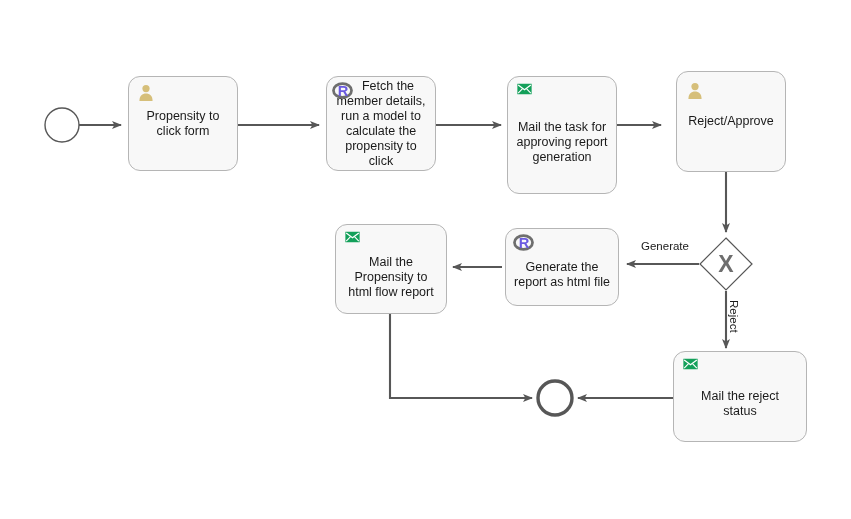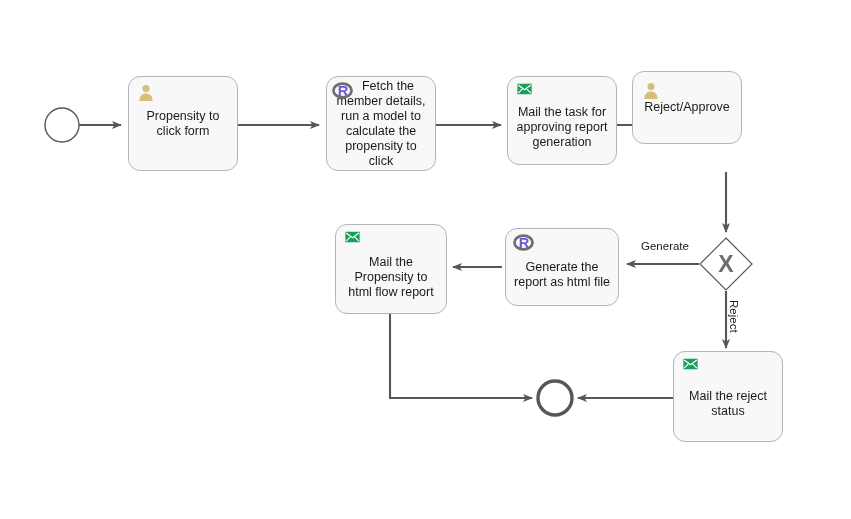--- a/index.html
+++ b/index.html
@@ -113,32 +113,32 @@
     <ellipse cx="10" cy="9" rx="8.6" ry="6.6" fill="none" stroke="#6e6e6e" stroke-width="2.6"></ellipse>
     <text x="10.5" y="14.6" text-anchor="middle" font-family="Liberation Sans, sans-serif" font-size="14" font-weight="bold" fill="#6a5ae0">R</text>
   </svg>
   <span class="label" style="text-indent:14px;">Fetch the
 member details,
 run a model to
 calculate the
 propensity to click</span>
 </div>
 
-<div class="node" style="left:507px; top:76px; width:110px; height:89px;">
+<div class="node" style="left:507px; top:76px; width:110px; height:118px;">
   <svg class="node-icon" viewBox="0 0 20 20" style="left:7px; top:6px; width:19px; height:15px;">
     <rect x="0.5" y="1" width="19" height="14" fill="#13a05a"></rect>
     <path d="M1.6 2.6 L10 9 L18.4 2.6" fill="none" stroke="#ffffff" stroke-width="1.7"></path>
     <path d="M1.6 13.4 L7.4 7.6 M18.4 13.4 L12.6 7.6" fill="none" stroke="#ffffff" stroke-width="1.5"></path>
   </svg>
   <span class="label" style="margin-top:14px;">Mail the task for
 approving report
 generation</span>
 </div>
 
-<div class="node" style="left:632px; top:71px; width:110px; height:73px;">
+<div class="node" style="left:676px; top:71px; width:110px; height:101px;">
   <svg class="node-icon" viewBox="0 0 20 20" style="left:8px; top:9px;">
     <circle cx="10" cy="5.6" r="3.6" fill="#d6bf7a"></circle>
     <path d="M3.4 18 C3.4 12.4 6.4 10.4 10 10.4 C13.6 10.4 16.6 12.4 16.6 18 Z" fill="#d6bf7a"></path>
   </svg>
   <span class="label">Reject/Approve</span>
 </div>
 
 <div class="node" style="left:505px; top:228px; width:114px; height:78px;">
   <svg class="node-icon" viewBox="0 0 20 20" style="left:7px; top:4px; width:21px; height:21px;">
     <ellipse cx="10" cy="9" rx="8.6" ry="6.6" fill="none" stroke="#6e6e6e" stroke-width="2.6"></ellipse>
@@ -152,21 +152,21 @@
   <svg class="node-icon" viewBox="0 0 20 20" style="left:7px; top:6px; width:19px; height:15px;">
     <rect x="0.5" y="1" width="19" height="14" fill="#13a05a"></rect>
     <path d="M1.6 2.6 L10 9 L18.4 2.6" fill="none" stroke="#ffffff" stroke-width="1.7"></path>
     <path d="M1.6 13.4 L7.4 7.6 M18.4 13.4 L12.6 7.6" fill="none" stroke="#ffffff" stroke-width="1.5"></path>
   </svg>
   <span class="label" style="margin-top:16px;">Mail the
 Propensity to
 html flow report</span>
 </div>
 
-<div class="node" style="left:673px; top:351px; width:110px; height:91px;">
+<div class="node" style="left:673px; top:351px; width:134px; height:91px;">
   <svg class="node-icon" viewBox="0 0 20 20" style="left:7px; top:6px; width:19px; height:15px;">
     <rect x="0.5" y="1" width="19" height="14" fill="#13a05a"></rect>
     <path d="M1.6 2.6 L10 9 L18.4 2.6" fill="none" stroke="#ffffff" stroke-width="1.7"></path>
     <path d="M1.6 13.4 L7.4 7.6 M18.4 13.4 L12.6 7.6" fill="none" stroke="#ffffff" stroke-width="1.5"></path>
   </svg>
   <span class="label" style="margin-top:14px;">Mail the reject
 status</span>
 </div>
 
 </body></html>

